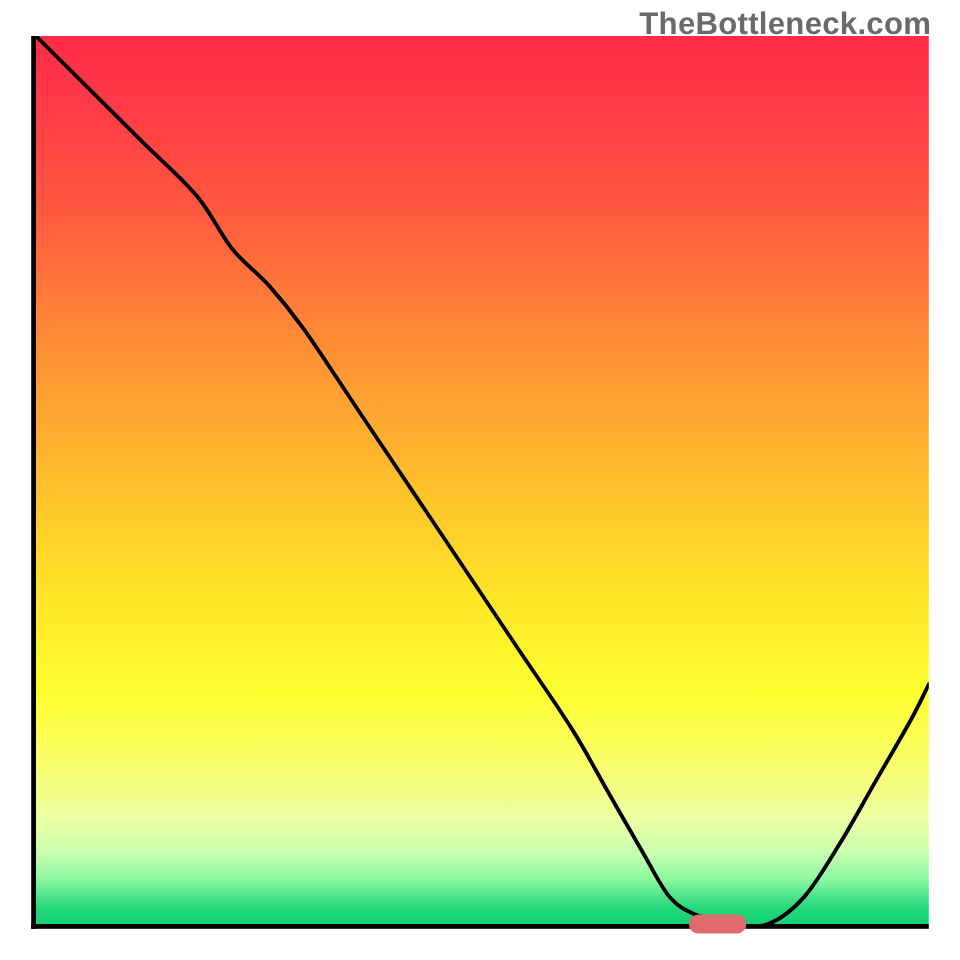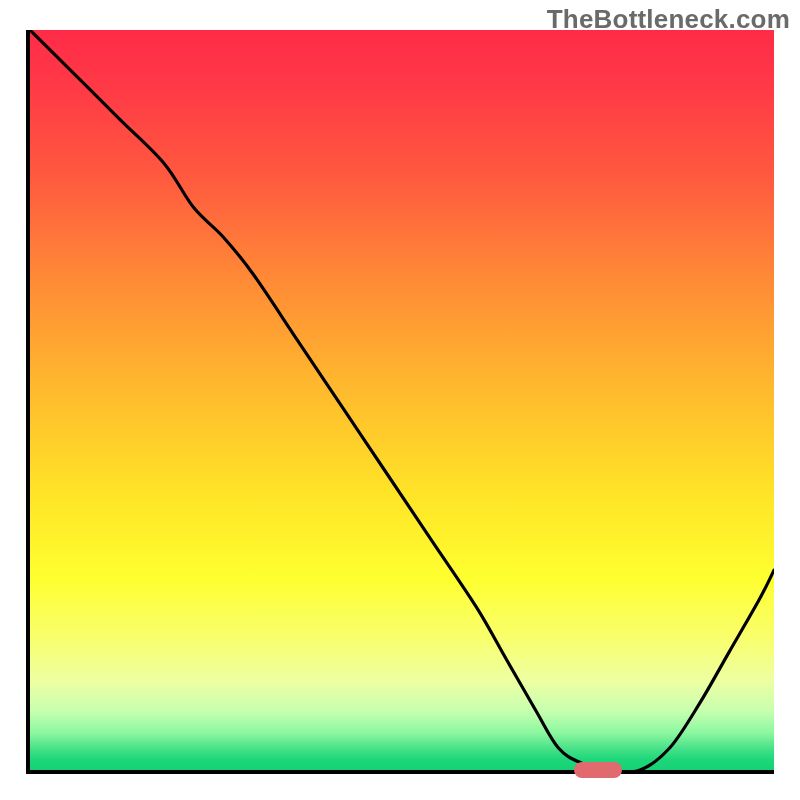--- a/index.html
+++ b/index.html
@@ -12,21 +12,21 @@
     overflow: hidden;
   }
   .chart-wrap {
     position: relative;
     width: 800px;
     height: 800px;
   }
   .watermark {
     position: absolute;
     top: 4px;
-    right: 10px;
+    right: 24px;
     font-size: 26px;
     font-weight: 600;
     color: #6a6a6a;
     letter-spacing: 0.2px;
     user-select: none;
   }
   .plot-area {
     position: absolute;
     left: 26px;
     top: 30px;

